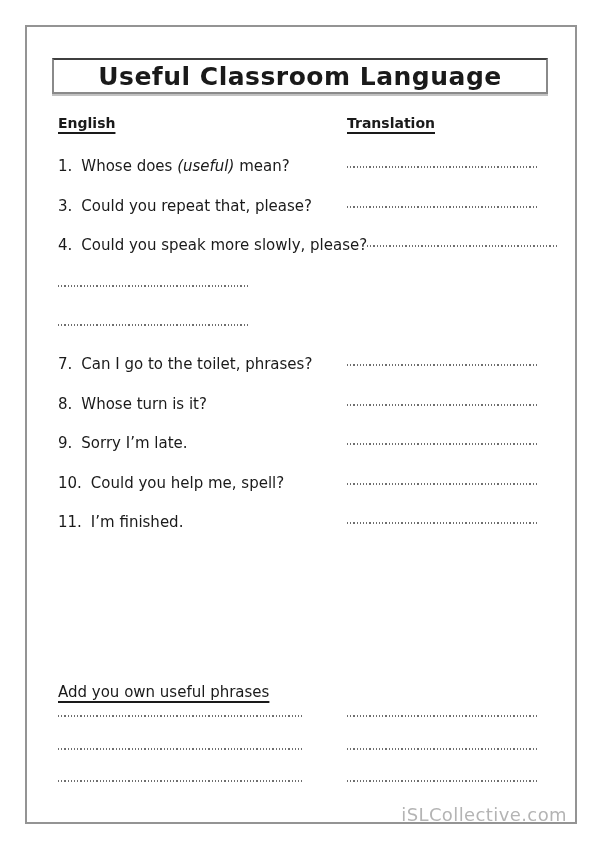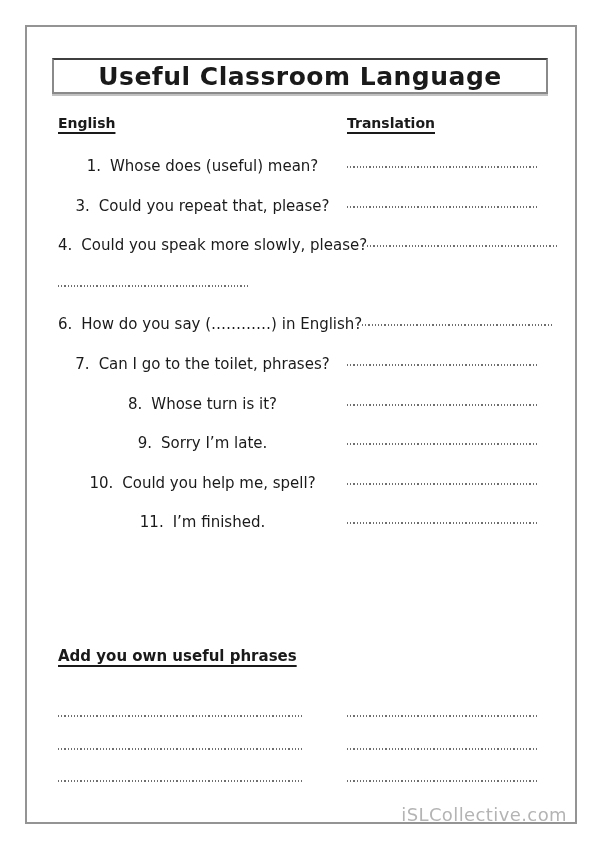--- a/index.html
+++ b/index.html
@@ -14,21 +14,20 @@
   html,body{background:#ffffff;}
   body{
     width:601px;height:849px;position:relative;overflow:hidden;
     font-family:"DejaVu Sans","Liberation Sans",sans-serif;
     color:var(--text);
   }
   .page{
     position:absolute;left:25px;top:25px;width:552px;height:799px;
     border:2px solid var(--page-border);
     background:#ffffff;
-    text-align:center;
   }
   .title-box{
     position:absolute;left:25px;top:31px;width:496px;height:36px;
     border:2px solid var(--box-border);
     border-top-color:var(--box-border-top);
     box-shadow:0 2px 0 #c2c2c2;
     display:flex;align-items:center;justify-content:center;
   }
   .title-box .title{
     font-size:25px;font-weight:bold;letter-spacing:0.5px;white-space:nowrap;
@@ -45,29 +44,29 @@
   .tr-h{left:320px;}
   .items{
     position:absolute;left:31px;top:130px;width:482px;
   }
   .row{
     display:flex;align-items:flex-start;height:39.6px;line-height:19px;
     font-size:15px;white-space:nowrap;
   }
   .row .en{flex:0 0 289px;overflow:visible;}
   .row .num{display:inline-block;margin-right:9px;}
-  .row .em{}
+  .row .em{font-style:italic;}
   .row .tl{flex:0 0 191px;margin-top:9px;}
   .dotted{
     height:2px;display:inline-block;
     background-image:repeating-linear-gradient(90deg,var(--dotted) 0 1.2px,transparent 1.2px 3.2px);
   }
   .add-heading{
-    position:absolute;left:31px;top:620px;
-    font-size:15px;font-weight:bold;
+    position:absolute;left:31px;top:656px;
+    font-size:15px;font-weight:normal;
     text-decoration:underline;
     text-decoration-thickness:2px;
     text-underline-offset:4px;
     white-space:nowrap;
   }
   .blank-rows{
     position:absolute;left:31px;top:688px;width:482px;
   }
   .brow{display:flex;height:32.7px;align-items:flex-start;}
   .brow .bl{flex:0 0 244px;}
@@ -106,21 +105,20 @@
   <div class="row">
     <span class="en"><span class="num">4.</span><span class="pre">Could you speak more slowly, please?</span><span class="em"></span><span class="post"></span></span>
     <span class="tl dotted"></span>
   </div>
 
   <div class="row">
     <span class="tl dotted"></span>
   </div>
 
   <div class="row">
-    <span class="en"><span class="num">6.</span><span class="pre">How do you say (…………) in English?</span><span class="em"></span><span class="post"></span></span>
     <span class="tl dotted"></span>
   </div>
 
   <div class="row">
     <span class="en"><span class="num">7.</span><span class="pre">Can I go to the toilet, phrases?</span><span class="em"></span><span class="post"></span></span>
     <span class="tl dotted"></span>
   </div>
 
   <div class="row">
     <span class="en"><span class="num">8.</span><span class="pre">Whose turn is it?</span><span class="em"></span><span class="post"></span></span>

